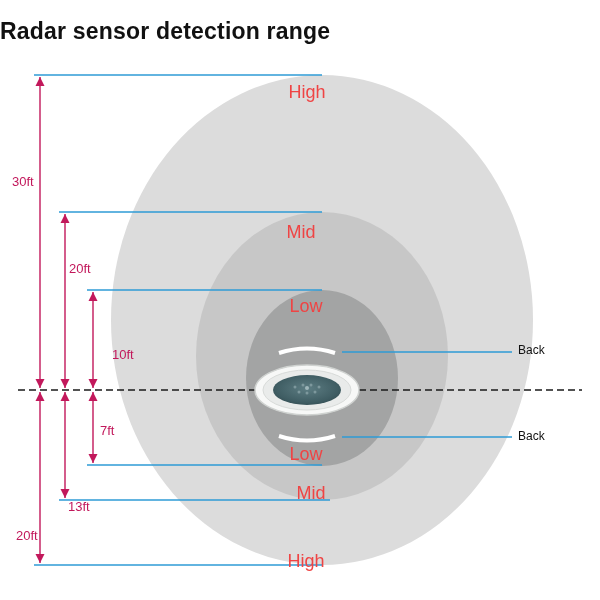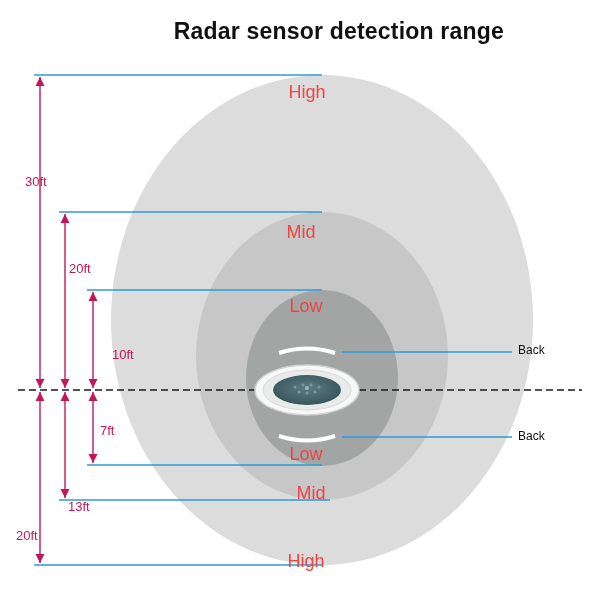--- a/index.html
+++ b/index.html
@@ -3,21 +3,21 @@
 <meta charset="utf-8">
 <style>
   html,body{margin:0;padding:0;background:#ffffff;}
   #stage{
     position:relative;width:600px;height:600px;background:#ffffff;overflow:hidden;
     font-family:"Liberation Sans", sans-serif;
   }
   #diagram-svg{position:absolute;left:0;top:0;}
   .lbl{position:absolute;white-space:nowrap;}
   .title{
-    left:0;top:18px;width:504px;text-align:right;
+    left:0;top:18px;width:504px;text-align:left;
     font-size:23px;font-weight:bold;color:#111;letter-spacing:.2px;
   }
   .zone{font-size:18px;color:#ef4444;transform:translateX(-50%);}
   .meas{font-size:13px;color:#c2185b;}
   .side{font-size:12px;color:#111;}
 </style>
 </head>
 <body>
 
 <div id="stage">
@@ -79,21 +79,21 @@
 
   <div class="lbl title">Radar sensor detection range</div>
 
   <span class="lbl zone" style="left:307px;top:82px;">High</span>
   <span class="lbl zone" style="left:301px;top:222px;">Mid</span>
   <span class="lbl zone" style="left:306px;top:296px;">Low</span>
   <span class="lbl zone" style="left:306px;top:444px;">Low</span>
   <span class="lbl zone" style="left:311px;top:483px;">Mid</span>
   <span class="lbl zone" style="left:306px;top:551px;">High</span>
 
-  <span class="lbl meas" style="left:25px;top:174px;text-align:center;">30ft</span>
+  <span class="lbl meas" style="left:12px;top:174px;text-align:center;">30ft</span>
   <span class="lbl meas" style="left:69px;top:261px;">20ft</span>
   <span class="lbl meas" style="left:98px;top:347px;margin-left:14px;">10ft</span>
   <span class="lbl meas" style="left:100px;top:423px;">7ft</span>
   <span class="lbl meas" style="left:68px;top:477px;margin-top:22px;">13ft</span>
   <span class="lbl meas" style="left:16px;top:528px;">20ft</span>
 
   <span class="lbl side" style="left:518px;top:343px;">Back</span>
   <span class="lbl side" style="left:518px;top:429px;">Back</span>
 
 </div>

